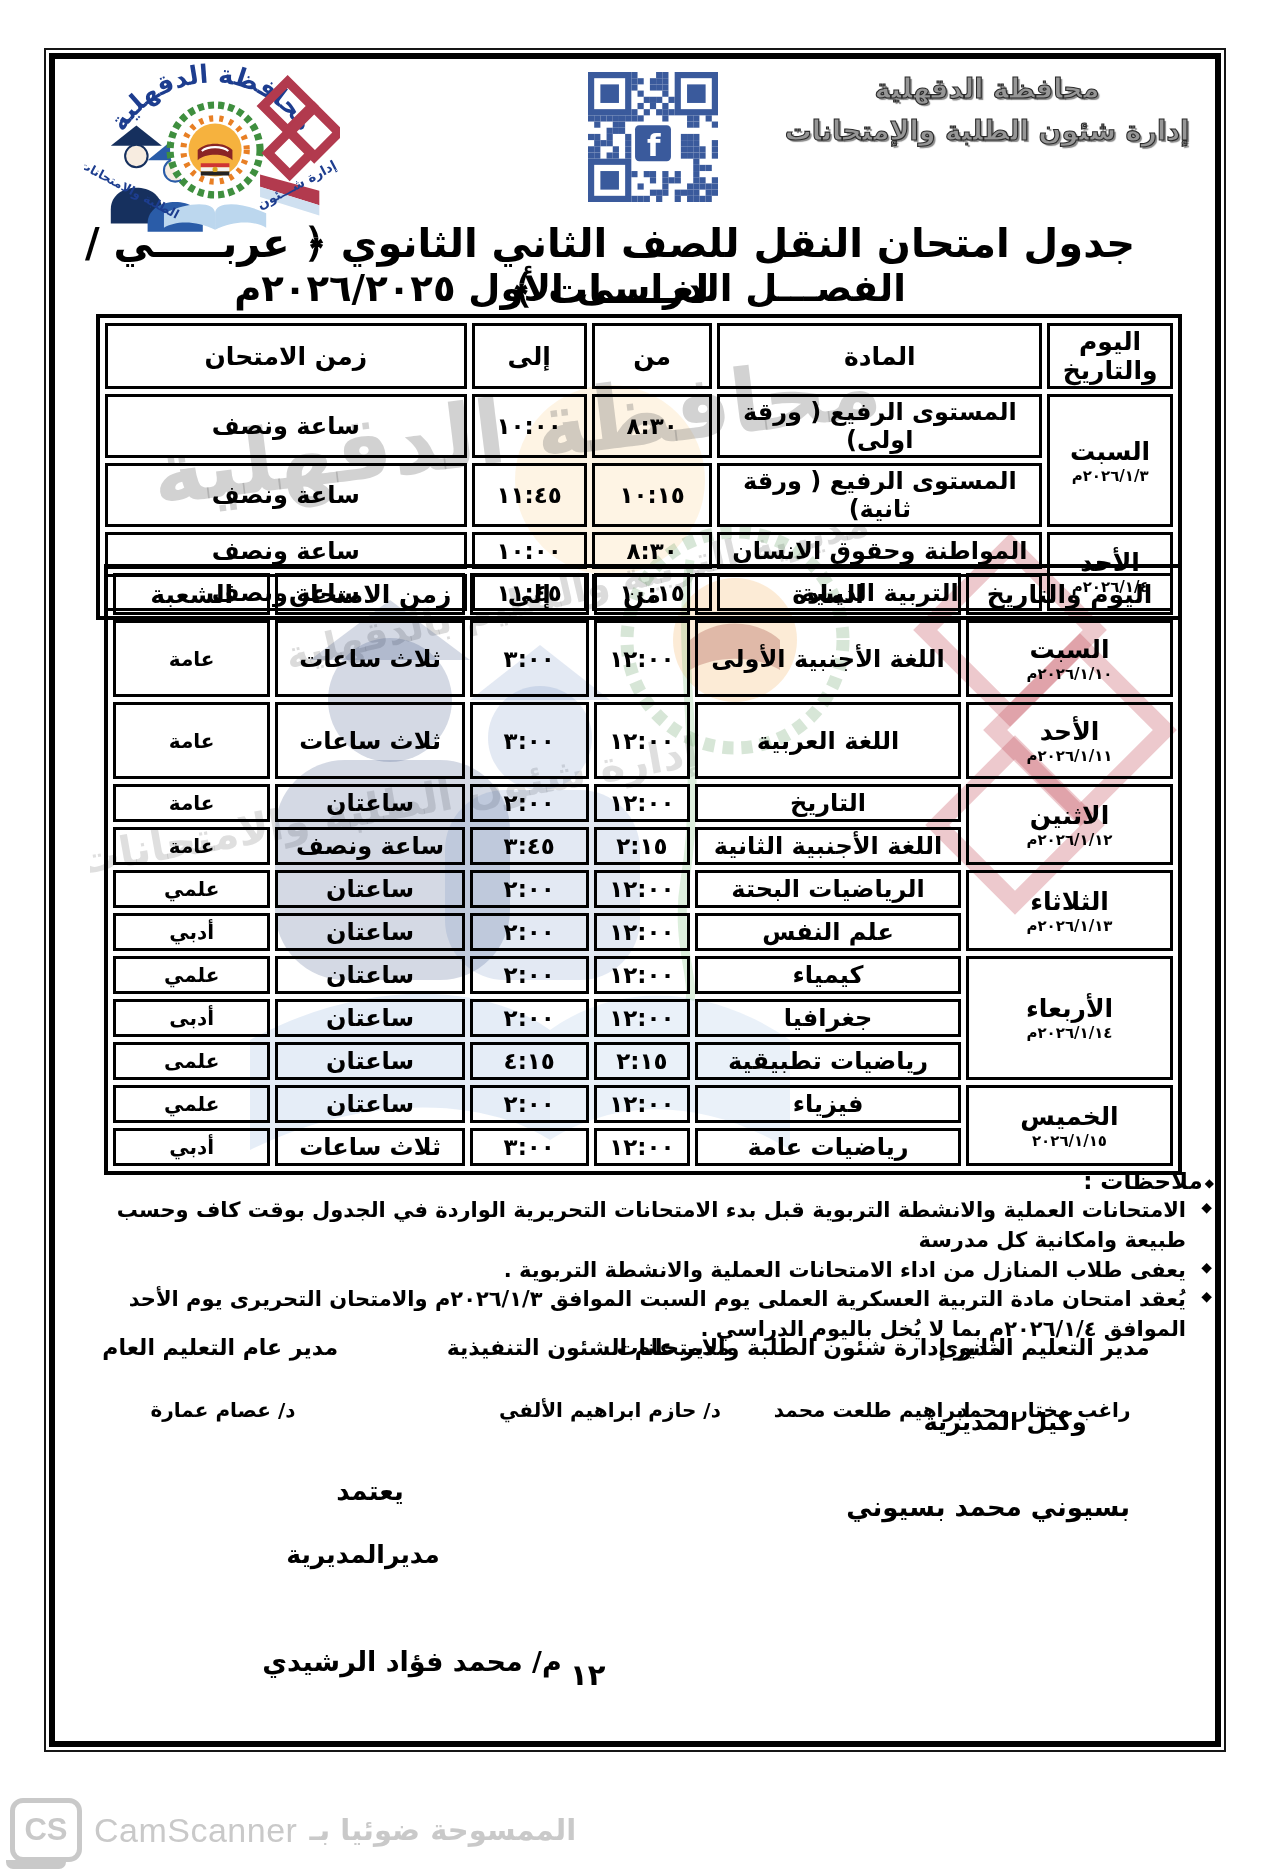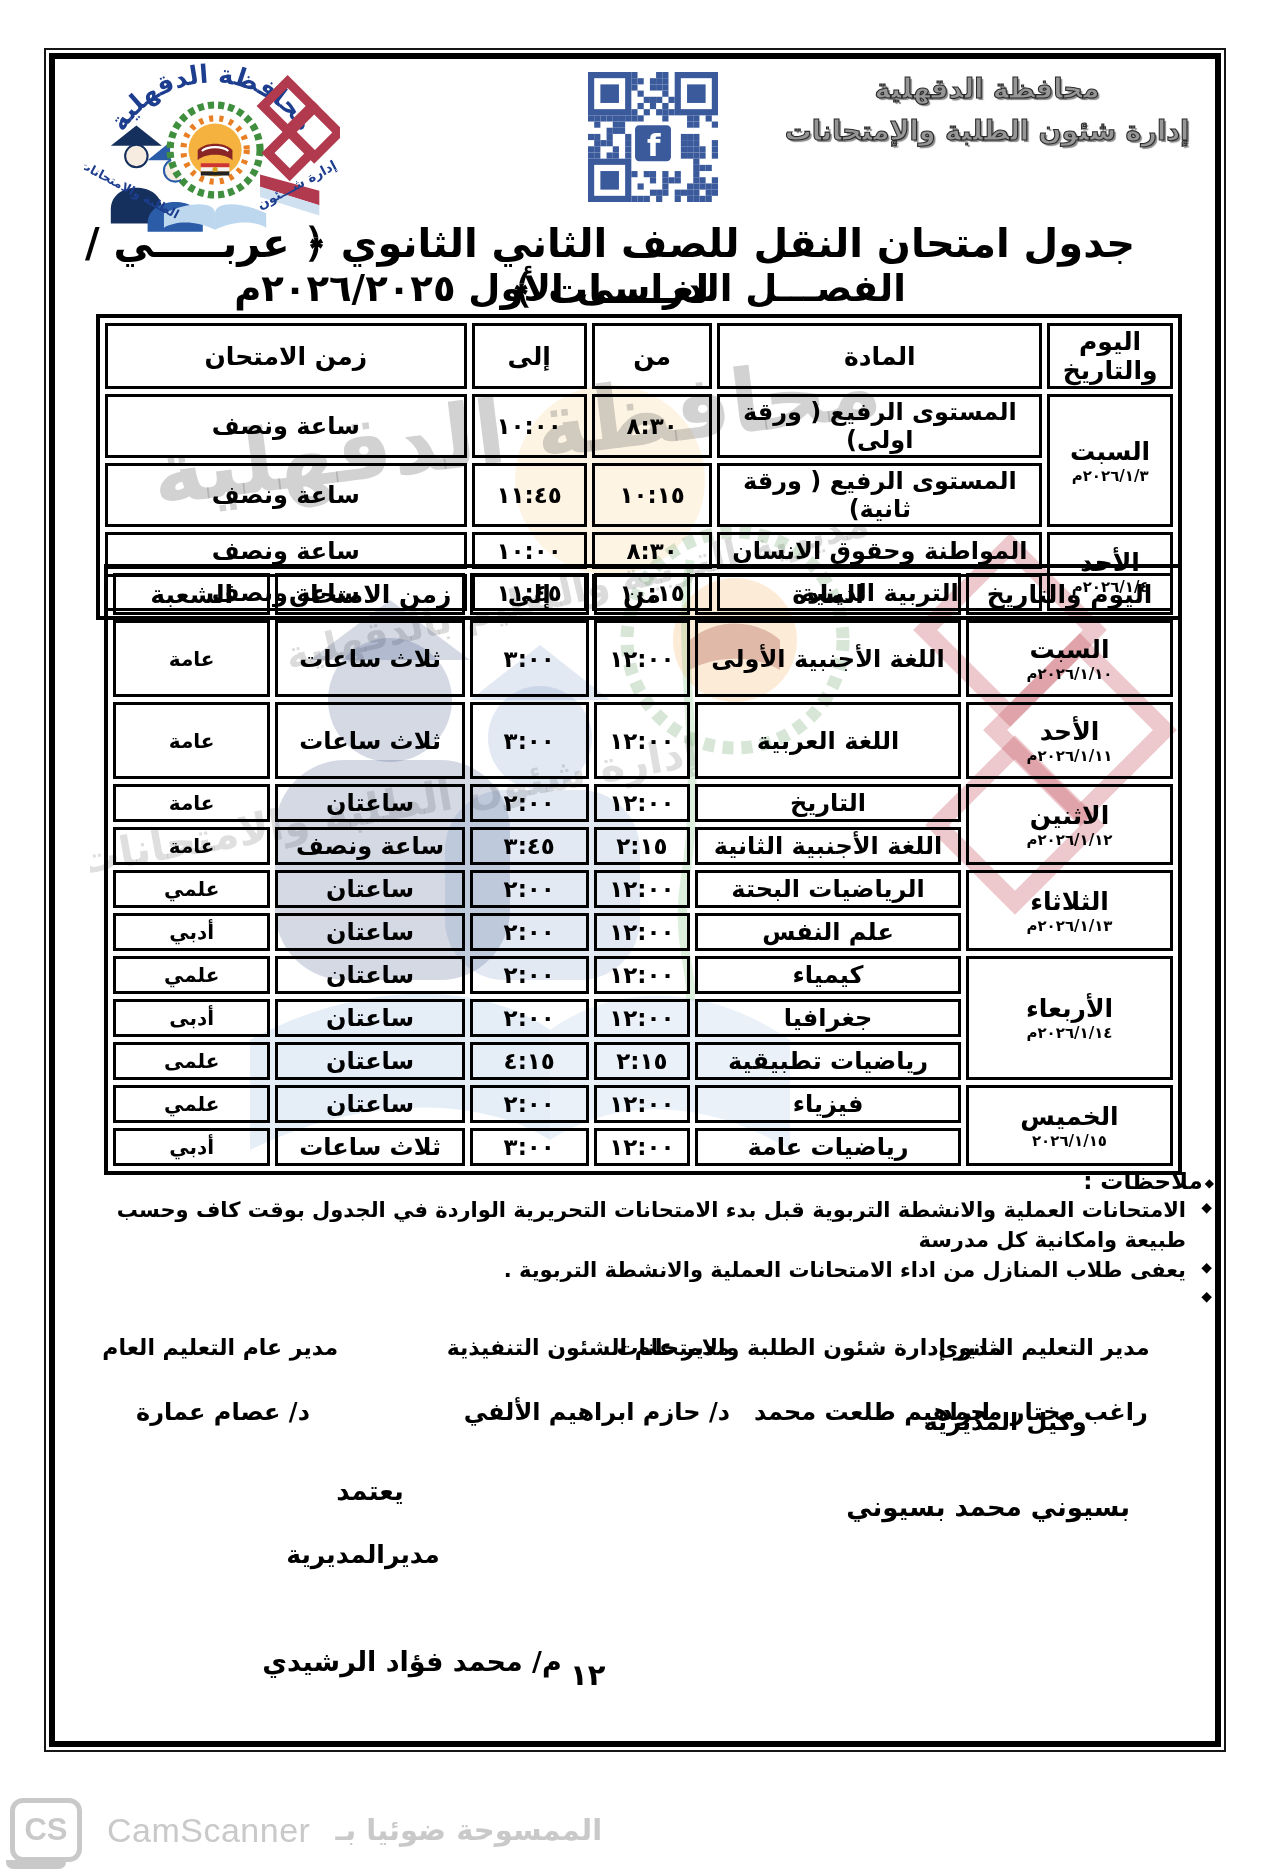--- a/index.html
+++ b/index.html
@@ -41,30 +41,30 @@
   
   .notes{position:absolute;right:58px;top:1168px;width:1150px;font-weight:bold;}
   .notes-h{font-size:23px;margin-bottom:2px;}
   .notes ul{list-style:none;margin:0;padding:0;}
   .notes li{position:relative;padding-right:28px;font-size:21px;line-height:1.42;}
   .notes .bullet{position:absolute;right:2px;top:2px;font-size:14px;}
   .notes-h .bullet-h{font-size:12px;vertical-align:middle;margin-left:2px;}
   
   .sig-col{position:absolute;top:1312px;text-align:center;font-weight:bold;}
   .sig-title{font-size:22px;white-space:nowrap;margin-top:23px;}
-  .sig-name{font-size:24px;margin-top:38px;white-space:nowrap;}
+  .sig-name{font-size:20px;margin-top:38px;white-space:nowrap;}
   .deputy{position:absolute;left:880px;top:1408px;width:250px;text-align:center;font-weight:bold;}
   .deputy-title{font-size:24px;}
   .deputy-name{font-size:26px;margin-top:56px;white-space:nowrap;}
   .approve-word{position:absolute;left:300px;top:1476px;width:140px;text-align:center;font-weight:bold;font-size:26px;}
   .approve-title{position:absolute;left:268px;top:1540px;width:190px;text-align:center;font-weight:bold;font-size:25px;}
   .approve-name{position:absolute;left:262px;top:1646px;width:300px;text-align:center;font-weight:bold;font-size:27px;white-space:nowrap;}
   .pageno{position:absolute;left:570px;top:1658px;width:70px;text-align:left;font-weight:bold;font-size:29px;}
   
-  .cs-bar{position:absolute;left:10px;top:1798px;display:flex;align-items:center;gap:25px;direction:ltr;color:#c9c9c9;text-align:center;}
+  .cs-bar{position:absolute;left:10px;top:1798px;display:flex;align-items:center;gap:12px;direction:ltr;color:#c9c9c9;text-align:center;}
   .cs-badge{width:62px;height:54px;border:5px solid #c9c9c9;border-radius:13px;
     display:flex;align-items:center;justify-content:center;
     font-family:"Liberation Sans",sans-serif;font-weight:bold;font-size:31px;color:#c9c9c9;position:relative;}
   .cs-tab{position:absolute;left:6px;top:1860px;width:60px;height:9px;background:#c9c9c9;border-radius:0 0 7px 7px;}
   .cs-brand{font-family:"Liberation Sans",sans-serif;font-size:34px;letter-spacing:.5px;}
   .cs-ar{font-size:29px;font-weight:bold;}
   .watermark{position:absolute;left:90px;top:340px;pointer-events:none;}
   svg text{font-family:"DejaVu Sans",sans-serif;}
 </style>
 </head>
@@ -470,21 +470,21 @@
         <td class="division-cell">أدبي</td>
       </tr>
     </tbody>
   </table>
 
 <div class="notes">
   <div class="notes-h"><span class="bullet-h">◆</span><span>ملاحظات :</span></div>
   <ul>
       <li><span class="bullet">◆</span><span>الامتحانات العملية والانشطة التربوية قبل بدء الامتحانات التحريرية الواردة في الجدول بوقت كاف وحسب طبيعة وامكانية كل مدرسة</span></li>
       <li><span class="bullet">◆</span><span>يعفى طلاب المنازل من اداء الامتحانات العملية والانشطة التربوية .</span></li>
-      <li><span class="bullet">◆</span></li>
+      <li><span class="bullet">◆</span><span>يُعقد امتحان مادة التربية العسكرية العملى يوم السبت الموافق ٢٠٢٦/١/٣م والامتحان التحريرى يوم الأحد الموافق ٢٠٢٦/١/٤م بما لا يُخل باليوم الدراسي .</span></li>
     </ul>
 </div>
 
 <div class="sig-col" style="left:914px;width:260px;">
   <div class="sig-title">مدير التعليم الثانوى</div>
   <div class="sig-name">راغب مختار محمد</div>
 </div>
 <div class="sig-col" style="left:742px;width:260px;">
   <div class="sig-title">مدير إدارة شئون الطلبة والامتحانات</div>
   <div class="sig-name">ابراهيم طلعت محمد</div>

